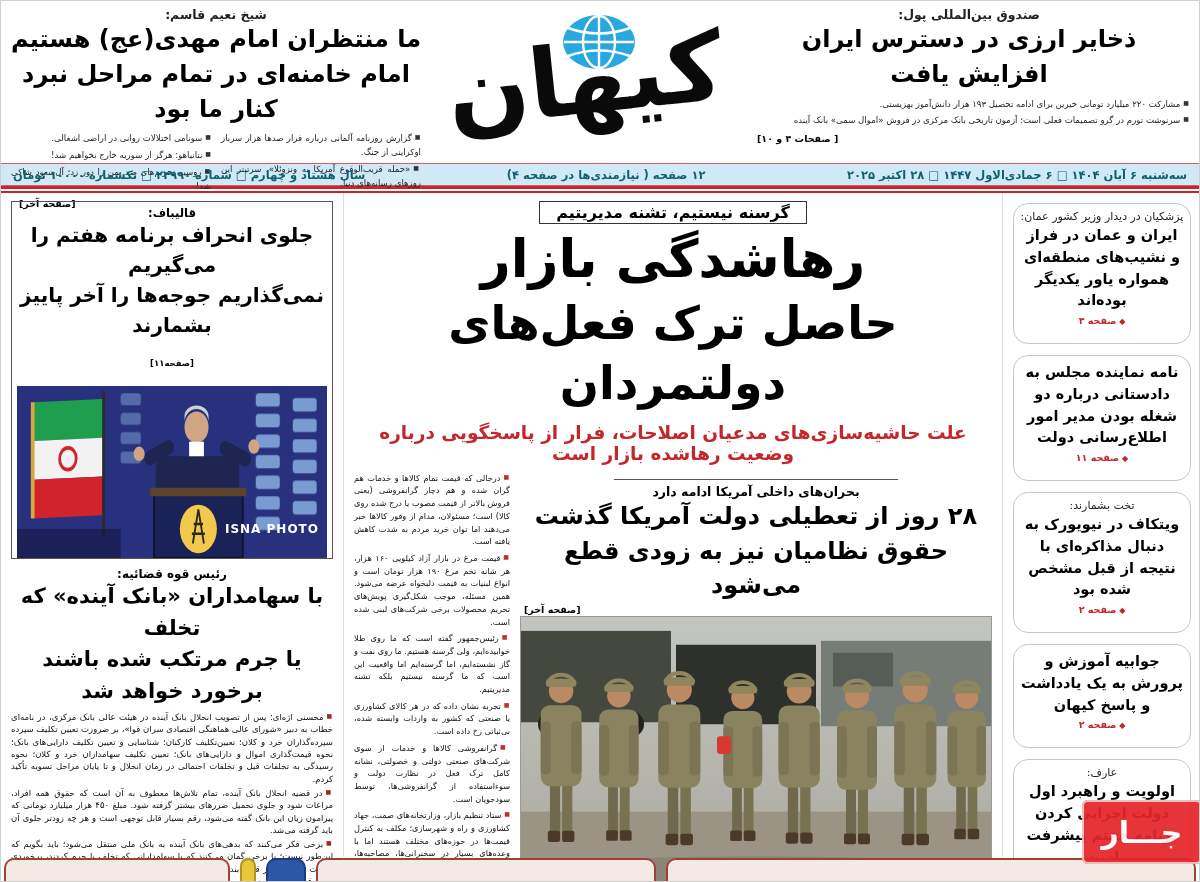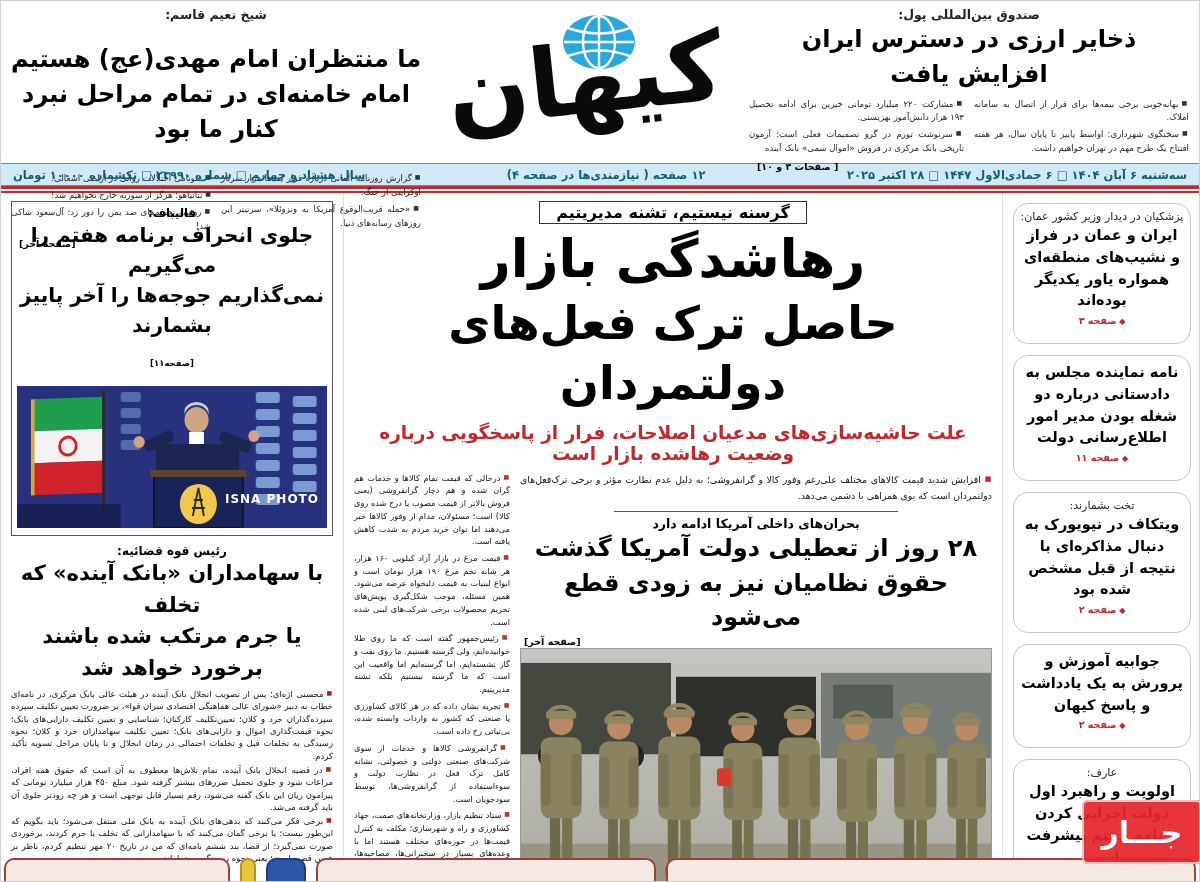--- a/index.html
+++ b/index.html
@@ -4,21 +4,21 @@
 <style>
   * { box-sizing: border-box; margin: 0; padding: 0; }
   html,body { background:#e8e8e8; }
   body { font-family:"DejaVu Sans", sans-serif; }
   .page { position:relative; width:1200px; height:882px; margin:0 auto; background:#fff; overflow:hidden; border:1px solid #cfcfcf; }
 
   
   .masthead-row { display:flex; height:162px; padding:4px 6px 0; }
   .ts { display:flex; flex-direction:column; }
   .ts-right { width:448px; }
-  .ts-left  { width:418px;gap:20px; }
+  .ts-left  { width:418px; }
   .ts .kicker { text-align:center; font-size:12.5px; font-weight:bold; color:#222; margin-top:2px; }
   .ts .hl { text-align:center; font-weight:bold; color:#000; font-size:24px; line-height:1.45; }
   .ts .bullets { display:flex; gap:10px; margin-top:6px; padding:0 4px; }
   .ts .bcol { flex:1; font-size:8.6px; line-height:1.6; text-align:justify; color:#222; }
   .ts .bi { margin-bottom:3px; }
   .ts .bi::before { content:"■"; font-size:6px; color:#333; margin-left:3px; vertical-align:2px; }
   .ptag { font-weight:bold; font-size:9.5px; color:#000; white-space:nowrap; }
   .tag-line { text-align:left; padding-left:8px; }
 
   .logo-wrap { flex:1; position:relative; display:flex; align-items:center; justify-content:center; }
@@ -58,25 +58,25 @@
   .photo-tag { font-size:9.5px; font-weight:bold; margin:1px 0 1px 4px; text-align:left; }
   .photo-us { width:100%; height:278px; border:1px solid #999; display:block; }
 
   .narrow { flex:1; font-size:8.2px; line-height:1.55; text-align:justify; color:#111; }
   .narrow .bi { margin-bottom:4px; }
   .narrow .bi::before { content:"■"; color:#b8342c; font-size:6px; margin-left:3px; vertical-align:2px; }
   .narrow .tag-line { padding:0; text-align:right; }
 
   
   .left-col { flex:1; padding:8px 10px 0; }
-  .qbox { border:1.5px solid #555; padding:4px 5px 7px; }
+  .qbox { border:1.5px solid #555; padding:4px 5px 0; }
   .qbox .kicker { text-align:center; font-size:11.5px; font-weight:bold; }
   .qbox .hl { text-align:center; font-size:20px; font-weight:bold; line-height:1.5; }
   .qbox .ptag { display:block; text-align:center; font-size:8.5px; margin:18px 0; }
-  .photo-q { position:relative; width:100%; height:142px; }
+  .photo-q { position:relative; width:100%; height:172px; }
   .photo-q svg { width:100%; height:100%; display:block; }
   .credit { position:absolute; bottom:22px; right:8px; color:#fff; font-weight:bold; font-size:12px; letter-spacing:1px; direction:ltr; }
 
   .bank { margin-top:8px; }
   .bank .kicker { text-align:center; font-size:12px; font-weight:bold; }
   .bank .hl { text-align:center; font-size:21px; font-weight:bold; line-height:1.5; }
   .bank .body { margin-top:4px; font-size:8.5px; line-height:1.45; text-align:justify; color:#111; }
   .bank .body p { margin-bottom:2px; }
   .bank .body p::before { content:"■"; color:#9e2b23; font-size:6px; margin-left:3px; vertical-align:2px; }
   .bank .ptag { display:block; text-align:left;margin-top:46px; }
@@ -109,24 +109,20 @@
 
   <header class="masthead-row">
 
     <section class="ts ts-right">
       <div class="kicker">صندوق بین‌المللی پول:</div>
       <div class="hl">
         <div>ذخایر ارزی در دسترس ایران</div>
         <div>افزایش یافت</div>
       </div>
       <div class="bullets">
-        <div class="bcol">
-          <div class="bi">بهانه‌جویی برخی بیمه‌ها برای فرار از اتصال به سامانه املاک.</div>
-          <div class="bi">سخنگوی شهرداری: اواسط پاییز تا پایان سال، هر هفته افتتاح یک طرح مهم در تهران خواهیم داشت.</div>
-        </div>
         <div class="bcol">
           <div class="bi">مشارکت ۲۲۰ میلیارد تومانی خیرین برای ادامه تحصیل ۱۹۳ هزار دانش‌آموز بهزیستی.</div>
           <div class="bi">سرنوشت تورم در گرو تصمیمات فعلی است؛ آزمون تاریخی بانک مرکزی در فروش «اموال سمی» بانک آینده</div>
           <div class="tag-line"><span class="ptag">[ صفحات ۴ و ۱۰]</span></div>
         </div>
       </div>
     </section>
 
     <div class="logo-wrap">
       <svg class="globe" width="76" height="58" viewBox="0 0 76 58">
@@ -203,21 +199,20 @@
     </aside>
 
     <section class="lead-col">
       <div class="lead-kicker">گرسنه نیستیم، تشنه مدیریتیم</div>
       <div class="lead-h1">رهاشدگی بازار</div>
       <div class="lead-h2">حاصل ترک فعل‌های دولتمردان</div>
       <div class="lead-sub">علت حاشیه‌سازی‌های مدعیان اصلاحات، فرار از پاسخگویی درباره وضعیت رهاشده بازار است</div>
 
       <div class="lead-row">
         <div class="lead-main">
-          <div class="lead-intro">افزایش شدید قیمت کالاهای مختلف علی‌رغم وفور کالا و گرانفروشی؛ به دلیل عدم نظارت مؤثر و برخی ترک‌فعل‌های دولتمردان است که بوی همراهی با دشمن می‌دهد.</div>
           <div class="divider"></div>
           <div class="us-kicker">بحران‌های داخلی آمریکا ادامه دارد</div>
           <div class="us-hl">
             <div>۲۸ روز از تعطیلی دولت آمریکا گذشت</div>
             <div>حقوق نظامیان نیز به زودی قطع می‌شود</div>
           </div>
           <div class="photo-tag"><span class="ptag">[صفحه آخر]</span></div>
 
           <svg class="photo-us" viewBox="0 0 470 278" preserveAspectRatio="none">
             <defs>

